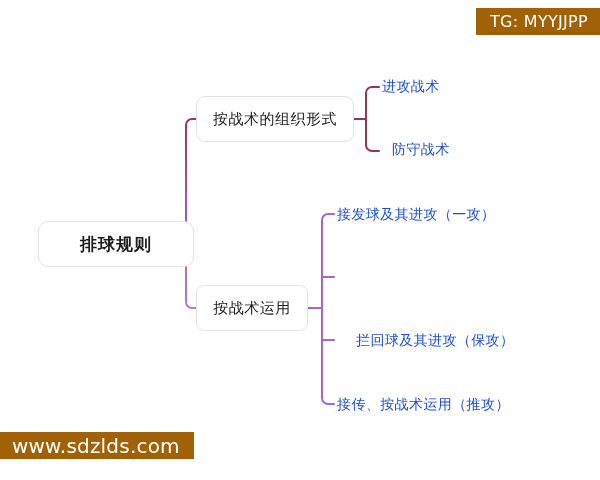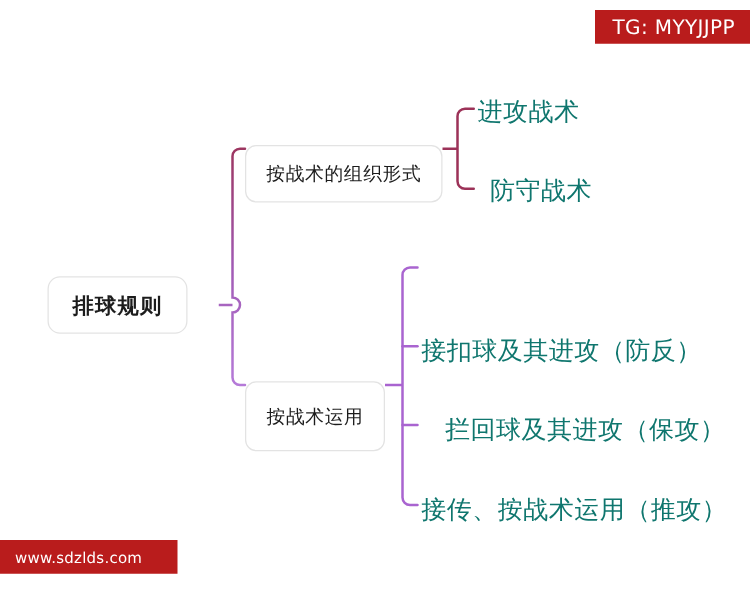--- a/index.html
+++ b/index.html
@@ -37,85 +37,84 @@
     border-radius: 9px;
     display: flex;
     align-items: center;
     justify-content: center;
     color: #1c1c1c;
     white-space: nowrap;
   }
   .node-root {
     left: 38px;
     top: 221px;
-    width: 112px;
+    width: 156px;
     height: 46px;
     font-size: 17px;
     font-weight: bold;
     letter-spacing: 1px;
     border-radius: 10px;
   }
   .node-branch {
     font-size: 15px;
     letter-spacing: 0.5px;
-    margin-top: 20px;
   }
   .node-b1 {
     left: 196px;
     top: 96px;
     width: 158px;
     height: 46px;
   }
   .node-b2 {
     left: 196px;
     top: 285px;
     width: 112px;
-    height: 56px;
+    height: 46px;
     font-family: Liberation Serif, serif;
   }
 
   
   .leaf {
     position: absolute;
-    font-size: 20px;
-    color: #0f766e;
+    font-size: 14px;
+    color: #1d4ed8;
     white-space: nowrap;
     letter-spacing: 0.4px;
     line-height: 1;
   }
   .leaf-a1 { left: 382px; top: 79px;  }
   .leaf-a2 { left: 382px; top: 142px; margin-left: 10px; }
   .leaf-b1 { left: 337px; top: 207px; }
   .leaf-b2 { left: 337px; top: 270px; }
   .leaf-b3 { left: 356px; top: 333px; }
   .leaf-b4 { left: 337px; top: 397px; }
 
   
   .watermark {
     position: absolute;
-    background: #b91c1c;
+    background: #a16207;
     color: #ffffff;
     display: flex;
     align-items: center;
     white-space: nowrap;
   }
   .watermark-top {
     right: 0;
     top: 8px;
     height: 27px;
     padding: 0 12px 0 14px;
     font-size: 16px;
     letter-spacing: 0.3px;
   }
   .watermark-bottom {
     left: 0;
     bottom: 21px;
     height: 27px;
-    padding: 0 28px 0 12px;
-    font-size: 12px;
+    padding: 0 14px 0 12px;
+    font-size: 20px;
     letter-spacing: 0.2px;
   }
 </style>
 </head>
 <body>
 
 <div id="canvas">
 
   <svg id="wires" viewBox="0 0 600 480" width="600" height="480" fill="none">
     <defs>
@@ -150,21 +149,21 @@
     <span>按战术的组织形式</span>
   </div>
 
   <div class="node node-branch node-b2">
     <span>按战术运用</span>
   </div>
 
   <div class="leaf leaf-a1">进攻战术</div>
   <div class="leaf leaf-a2">防守战术</div>
 
-  <div class="leaf leaf-b2">接扣球及其进攻（防反）</div>
+  <div class="leaf leaf-b1">接发球及其进攻（一攻）</div>
   <div class="leaf leaf-b3">拦回球及其进攻（保攻）</div>
   <div class="leaf leaf-b4">接传、按战术运用（推攻）</div>
 
   <div class="watermark watermark-top">
     <span>TG: MYYJJPP</span>
   </div>
 
   <div class="watermark watermark-bottom">
     <span>www.sdzlds.com</span>
   </div>

